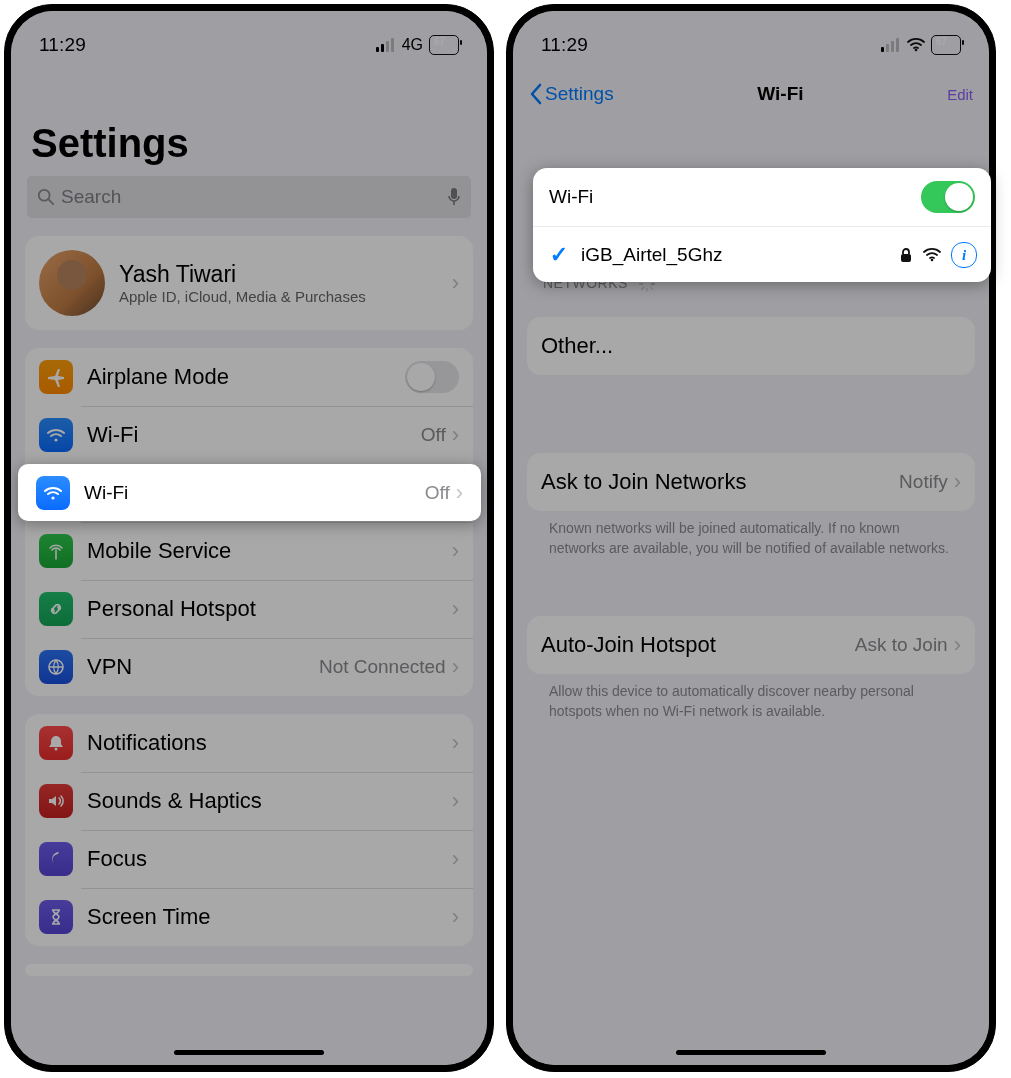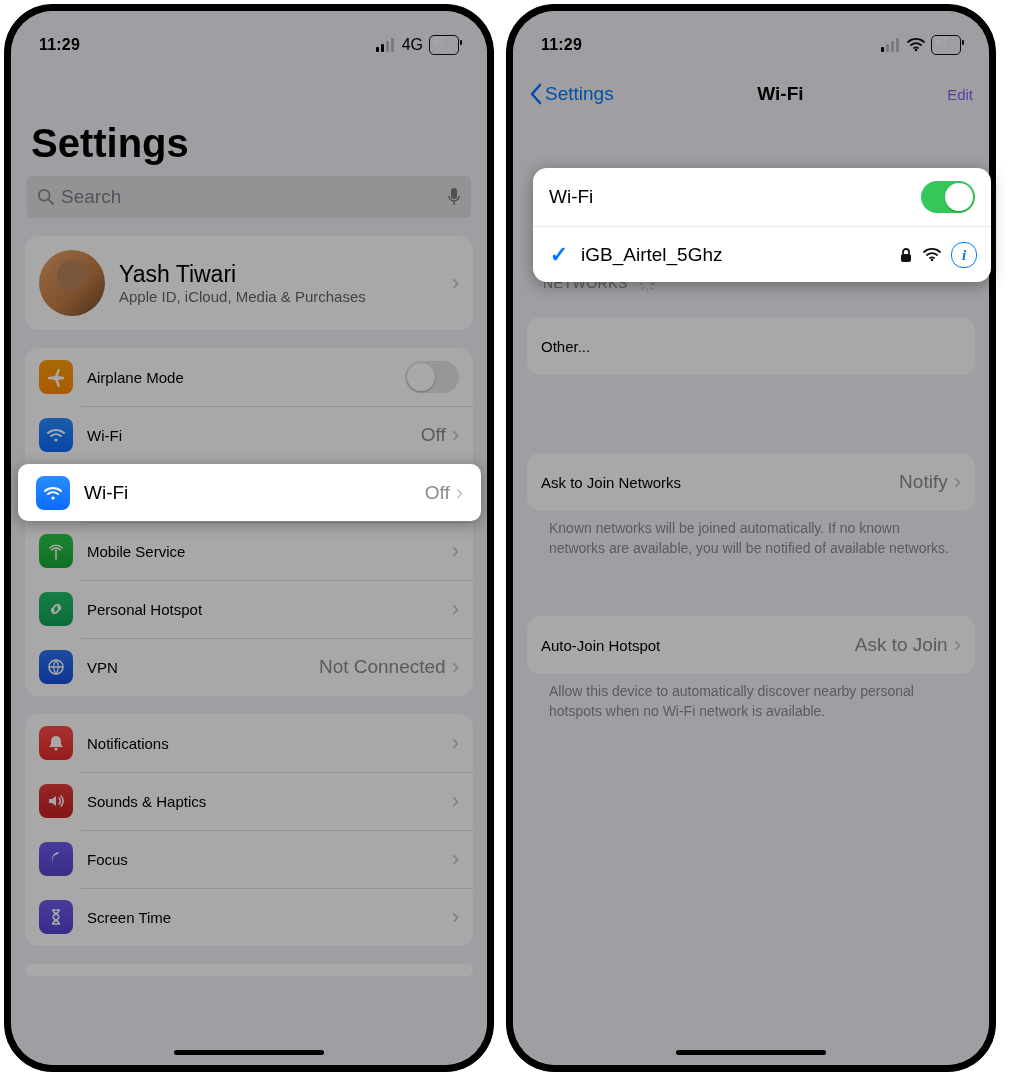--- a/index.html
+++ b/index.html
@@ -1,38 +1,38 @@
 <!DOCTYPE html>
 <html><head>
   <meta charset="utf-8">
   <style>
    body{margin:0;background:#fff;font-family:-apple-system,BlinkMacSystemFont,'SF Pro Text','Helvetica Neue',sans-serif;-webkit-font-smoothing:antialiased;width:1011px;height:1078px;overflow:hidden}
    .stage{position:relative;width:1011px;height:1078px;display:flex;gap:12px;padding:4px;box-sizing:border-box}
    .phone{width:490px;height:1068px;border:1px solid #000;border-radius:48px;background:#000;box-sizing:border-box;overflow:hidden;position:relative;flex-shrink:0}
    .phone .screen{position:absolute;left:6px;right:6px;top:6px;bottom:6px;background:#f2f2f7;border-radius:42px;overflow:hidden}
    .dim::after{content:"";position:absolute;inset:0;background:rgba(0,0,0,0.34);border-radius:42px;pointer-events:none;z-index:50}
    .statusbar{display:flex;align-items:center;justify-content:space-between;padding:14px 28px 8px;height:40px}
-   .statusbar .time{font-weight:700;font-size:16px;letter-spacing:0.2px}
+   .statusbar .time{font-weight:400;font-size:19px;letter-spacing:0.2px}
    .sr{display:flex;align-items:center;gap:6px}
    .svgicon{flex-shrink:0}
    .hometitle{font-size:40px;font-weight:700;padding:48px 20px 6px}
    .search{margin:4px 16px 16px;background:rgba(0,0,0,0.08);border-radius:5px;height:42px;display:flex;align-items:center;padding:0 10px;gap:6px}
    .search span.txt{flex:1;color:#7f7f85;font-size:19px}
    .card{margin:18px 14px 0;background:#fff;border-radius:14px;overflow:hidden}
    .row{display:flex;align-items:center;padding:12px 14px;min-height:34px;position:relative}
    .row+.row::before{content:"";position:absolute;left:56px;right:0;top:0;height:1px;background:rgba(0,0,0,0.12)}
    .approw{padding:14px 14px}
    .avatar{width:66px;height:66px;border-radius:33px;background:linear-gradient(135deg,#e8a46b,#c07c45 60%,#6b4931);margin-right:14px;flex-shrink:0;position:relative;overflow:hidden}
    .avatar::after{content:"";position:absolute;left:18px;top:10px;width:30px;height:30px;border-radius:15px;background:#b88460}
    .namecol{flex:1}
    .namecol .n{font-size:23px}
    .namecol .s{font-size:15px;color:#666}
    .chev{color:#c4c4c9;font-size:22px;font-weight:300;padding-left:6px}
    .appicon{width:34px;height:34px;border-radius:8px;margin-right:14px;flex-shrink:0;display:flex;align-items:center;justify-content:center}
-   .lbl{flex:1;font-size:15px}
+   .lbl{flex:1;font-size:22px}
    .val{color:#8a8a8f;font-size:19px}
    .ai-orange{background:linear-gradient(#ff9f0a,#ff8a00)}
    .ai-blue{background:linear-gradient(#2b8dff,#0a6cff)}
    .ai-green{background:linear-gradient(#2ec94f,#18a834)}
    .ai-dblue{background:linear-gradient(#2b74f5,#1a50e0)}
    .ai-red{background:linear-gradient(#ff4b4b,#e92c2c)}
    .ai-darkred{background:linear-gradient(#e43b3b,#c82020)}
    .ai-purple{background:linear-gradient(#6c5be8,#5645d4)}
    .ai-teal{background:linear-gradient(#20c06a,#14a557)}
    .switch{width:54px;height:32px;border-radius:16px;background:#e5e5ea;position:relative}

